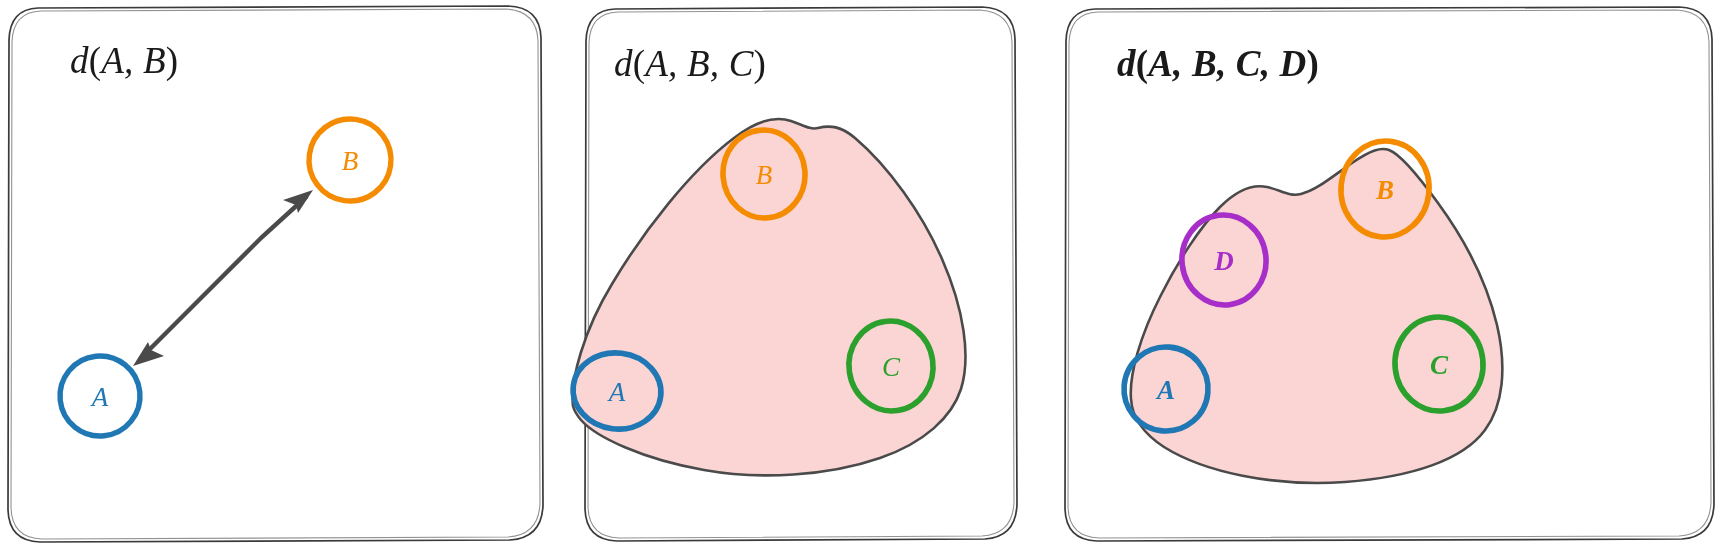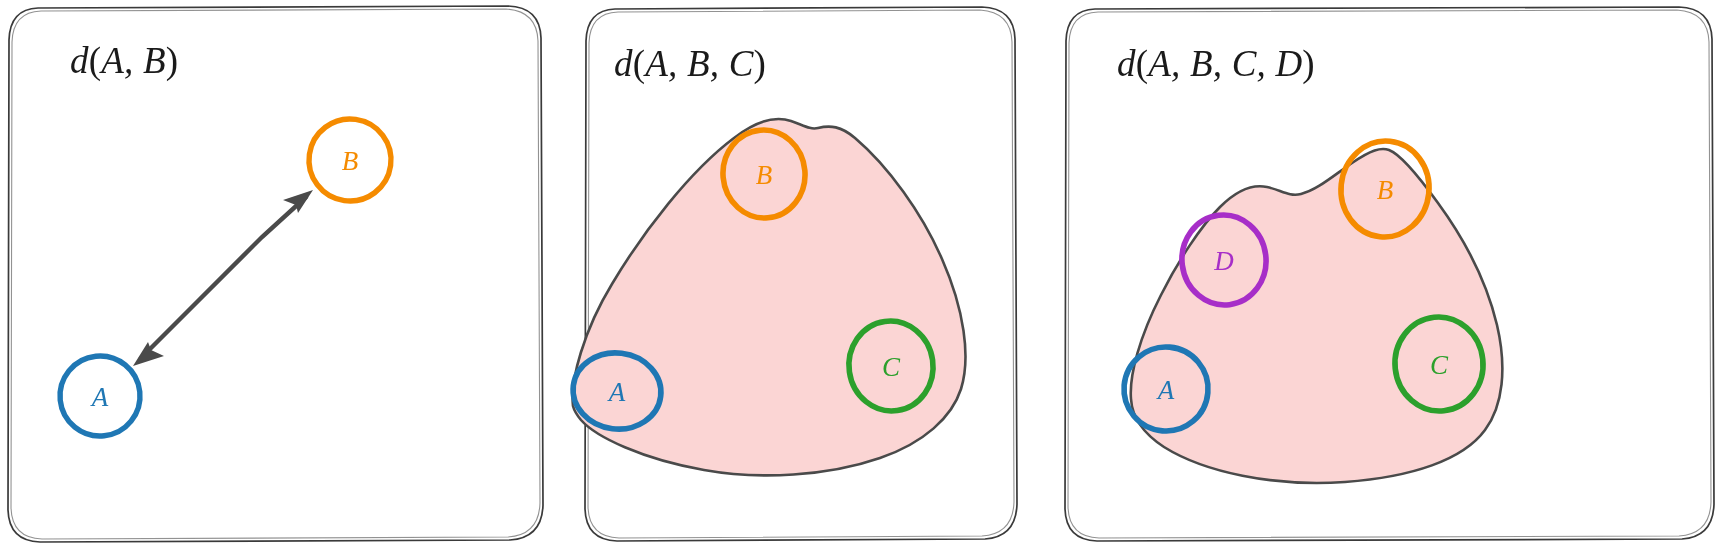--- a/index.html
+++ b/index.html
@@ -88,21 +88,21 @@
       <text class="setlbl" x="99" y="401" text-anchor="middle" fill="#1f77b4">A</text>
     </g>
 
     <g>
       <ellipse class="ring" cx="373" cy="366" rx="42" ry="45" stroke="#2ca02c" stroke-width="5.6" transform="rotate(-8 373 366)"></ellipse>
       <text class="setlbl" x="373" y="376" text-anchor="middle" fill="#2ca02c">C</text>
     </g>
   </svg>
   </div>
 
-  <div class="panel" style="left:1055px;">
+  <div class="panel" style="left:1055px;font-weight:bold;">
   <svg width="664" height="550" viewBox="0 0 664 550">
     <path class="frame" d="M 40 9 L 624 7 Q 656 8 657 39 L 659 504 Q 658 537 627 539 L 42 541
          Q 11 540 10 509 L 11 41 Q 12 10 40 9 Z"></path>
     <path class="frame" fill="none" style="stroke-width:1.1;opacity:.55" d="M 43 12 L 622 10 Q 653 12 654 42 L 656 502 Q 655 534 624 536 L 44 538
          Q 14 537 13 507 L 14 43 Q 15 13 43 12 Z"></path>
 
     <text class="ttl" x="62" y="76">
       <tspan>d</tspan><tspan class="paren">(</tspan><tspan>A, B, C, D</tspan><tspan class="paren">)</tspan>
     </text>
 

